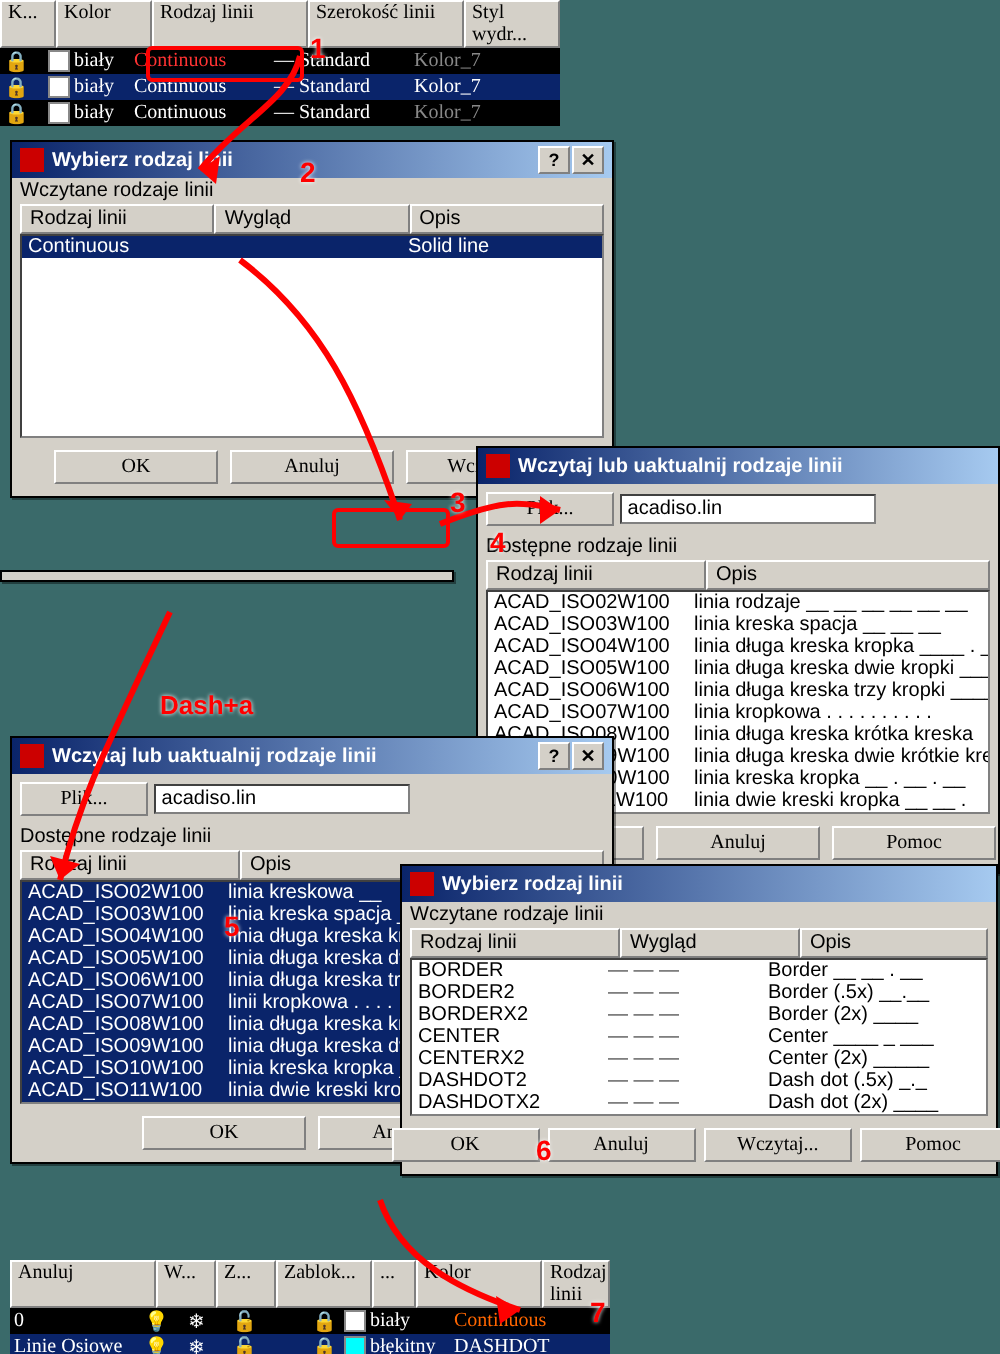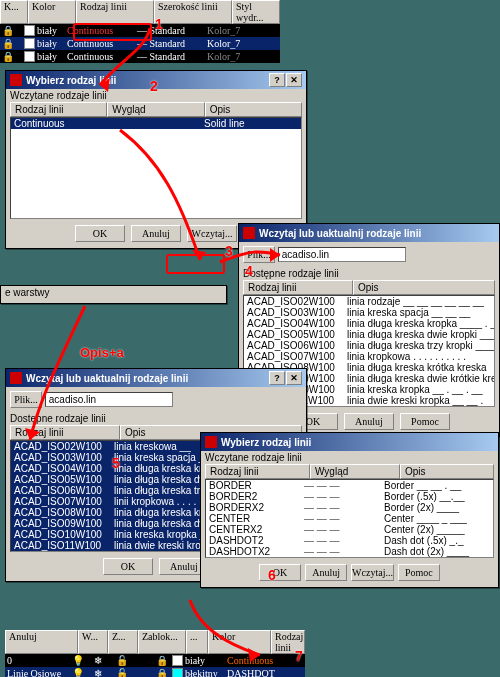--- a/index.html
+++ b/index.html
@@ -1,21 +1,21 @@
 <!DOCTYPE html>
 <html><head>
 <meta charset="utf-8">
 <style>
   body{margin:0;background:#3a6a6a;font:10px Tahoma,Arial,sans-serif;color:#000;width:500px;height:677px;overflow:hidden;position:relative}
   .win{position:absolute;background:#d4d0c8;border:1px solid #000;box-shadow:1px 1px 0 rgba(0,0,0,.4)}
   .titlebar{background:linear-gradient(to right,#0a246a,#a6caf0);color:#fff;font-weight:bold;padding:2px 4px;display:flex;align-items:center;gap:4px;height:14px}
   .titlebar .ico{width:12px;height:12px;background:#c00;display:inline-block}
   .closebtns{margin-left:auto;display:flex;gap:1px}
   .closebtns span{width:14px;height:12px;background:#d4d0c8;border:1px solid #808080;border-top-color:#fff;border-left-color:#fff;display:inline-flex;align-items:center;justify-content:center;font:bold 9px/1 Arial;color:#000}
-  .btn{display:inline-block;background:#d4d0c8;border:1px solid #808080;border-top-color:#fff;border-left-color:#fff;padding:2px 0;text-align:center;min-width:48px;font:10px Tahoma}
+  .btn{display:inline-block;background:#d4d0c8;border:1px solid #808080;border-top-color:#fff;border-left-color:#fff;padding:2px 16px;text-align:center;min-width:48px;font:10px Tahoma}
   .txt{background:#fff;border:1px solid #808080;border-top-color:#404040;border-left-color:#404040;padding:1px 3px;display:inline-block}
   .listhdr{background:#d4d0c8;border:1px solid #fff;border-right-color:#808080;border-bottom-color:#808080;padding:1px 4px;display:inline-block}
   .list{background:#fff;border:1px solid #808080;border-top-color:#404040;border-left-color:#404040}
   .row{padding:0 3px;white-space:nowrap;overflow:hidden}
   .sel{background:#0a246a;color:#fff}
   .darkgrid{background:#000;color:#fff;font:10px Tahoma}
   .darkgrid .hdr{background:#d4d0c8;color:#000;display:flex}
   .darkgrid .hdr span{border:1px solid #fff;border-right-color:#808080;border-bottom-color:#808080;padding:0 3px;flex:1;overflow:hidden}
   .dgrow{display:flex;align-items:center;padding:0 2px;height:13px}
   .dgsel{background:#0a246a}
@@ -80,21 +80,20 @@
     <div class="row sel"><span style="display:inline-block;width:95px">Continuous</span><span style="display:inline-block;width:95px"></span><span>Solid line</span></div>
   </div>
   <div style="padding:6px;display:flex;gap:6px;justify-content:center">
     <span class="btn">OK</span>
     <span class="btn">Anuluj</span>
     <span class="btn">Wczytaj...</span>
   </div>
 </div>
 
 <div class="win" style="left:0;top:285px;width:225px;padding-bottom:4px">
-  <div class="lbl">e warstwy</div>
 </div>
 
 <div class="win" style="left:238px;top:223px;width:260px">
   <div class="titlebar">
       <span class="ico"></span>
       <span>Wczytaj lub uaktualnij rodzaje linii</span>
     </div>
   <div style="padding:4px"><span class="btn" style="min-width:30px">Plik...</span> <span class="txt" style="width:120px">acadiso.lin</span></div>
   <div class="lbl">Dostępne rodzaje linii</div>
   <div style="display:flex;padding:0 4px">
@@ -230,16 +229,16 @@
     <polygon points="260,655 248,648 250,662"></polygon>
   </g>
 </svg>
 <div class="callout" style="left:155px;top:16px">1</div>
 <div class="callout" style="left:150px;top:78px">2</div>
 <div class="callout" style="left:225px;top:243px">3</div>
 <div class="callout" style="left:245px;top:263px">4</div>
 <div class="callout" style="left:112px;top:455px">5</div>
 <div class="callout" style="left:268px;top:567px">6</div>
 <div class="callout" style="left:295px;top:648px">7</div>
-<div class="callout" style="left:80px;top:345px;font-size:13px">Opis+a</div>
+<div class="callout" style="left:80px;top:345px;font-size:13px">Dash+a</div>
 
 <div style="position:absolute;left:73px;top:23px;width:75px;height:14px;border:2px solid #f00;border-radius:3px"></div>
 <div style="position:absolute;left:166px;top:254px;width:55px;height:16px;border:2px solid #f00;border-radius:3px"></div>
 
 </body></html>

